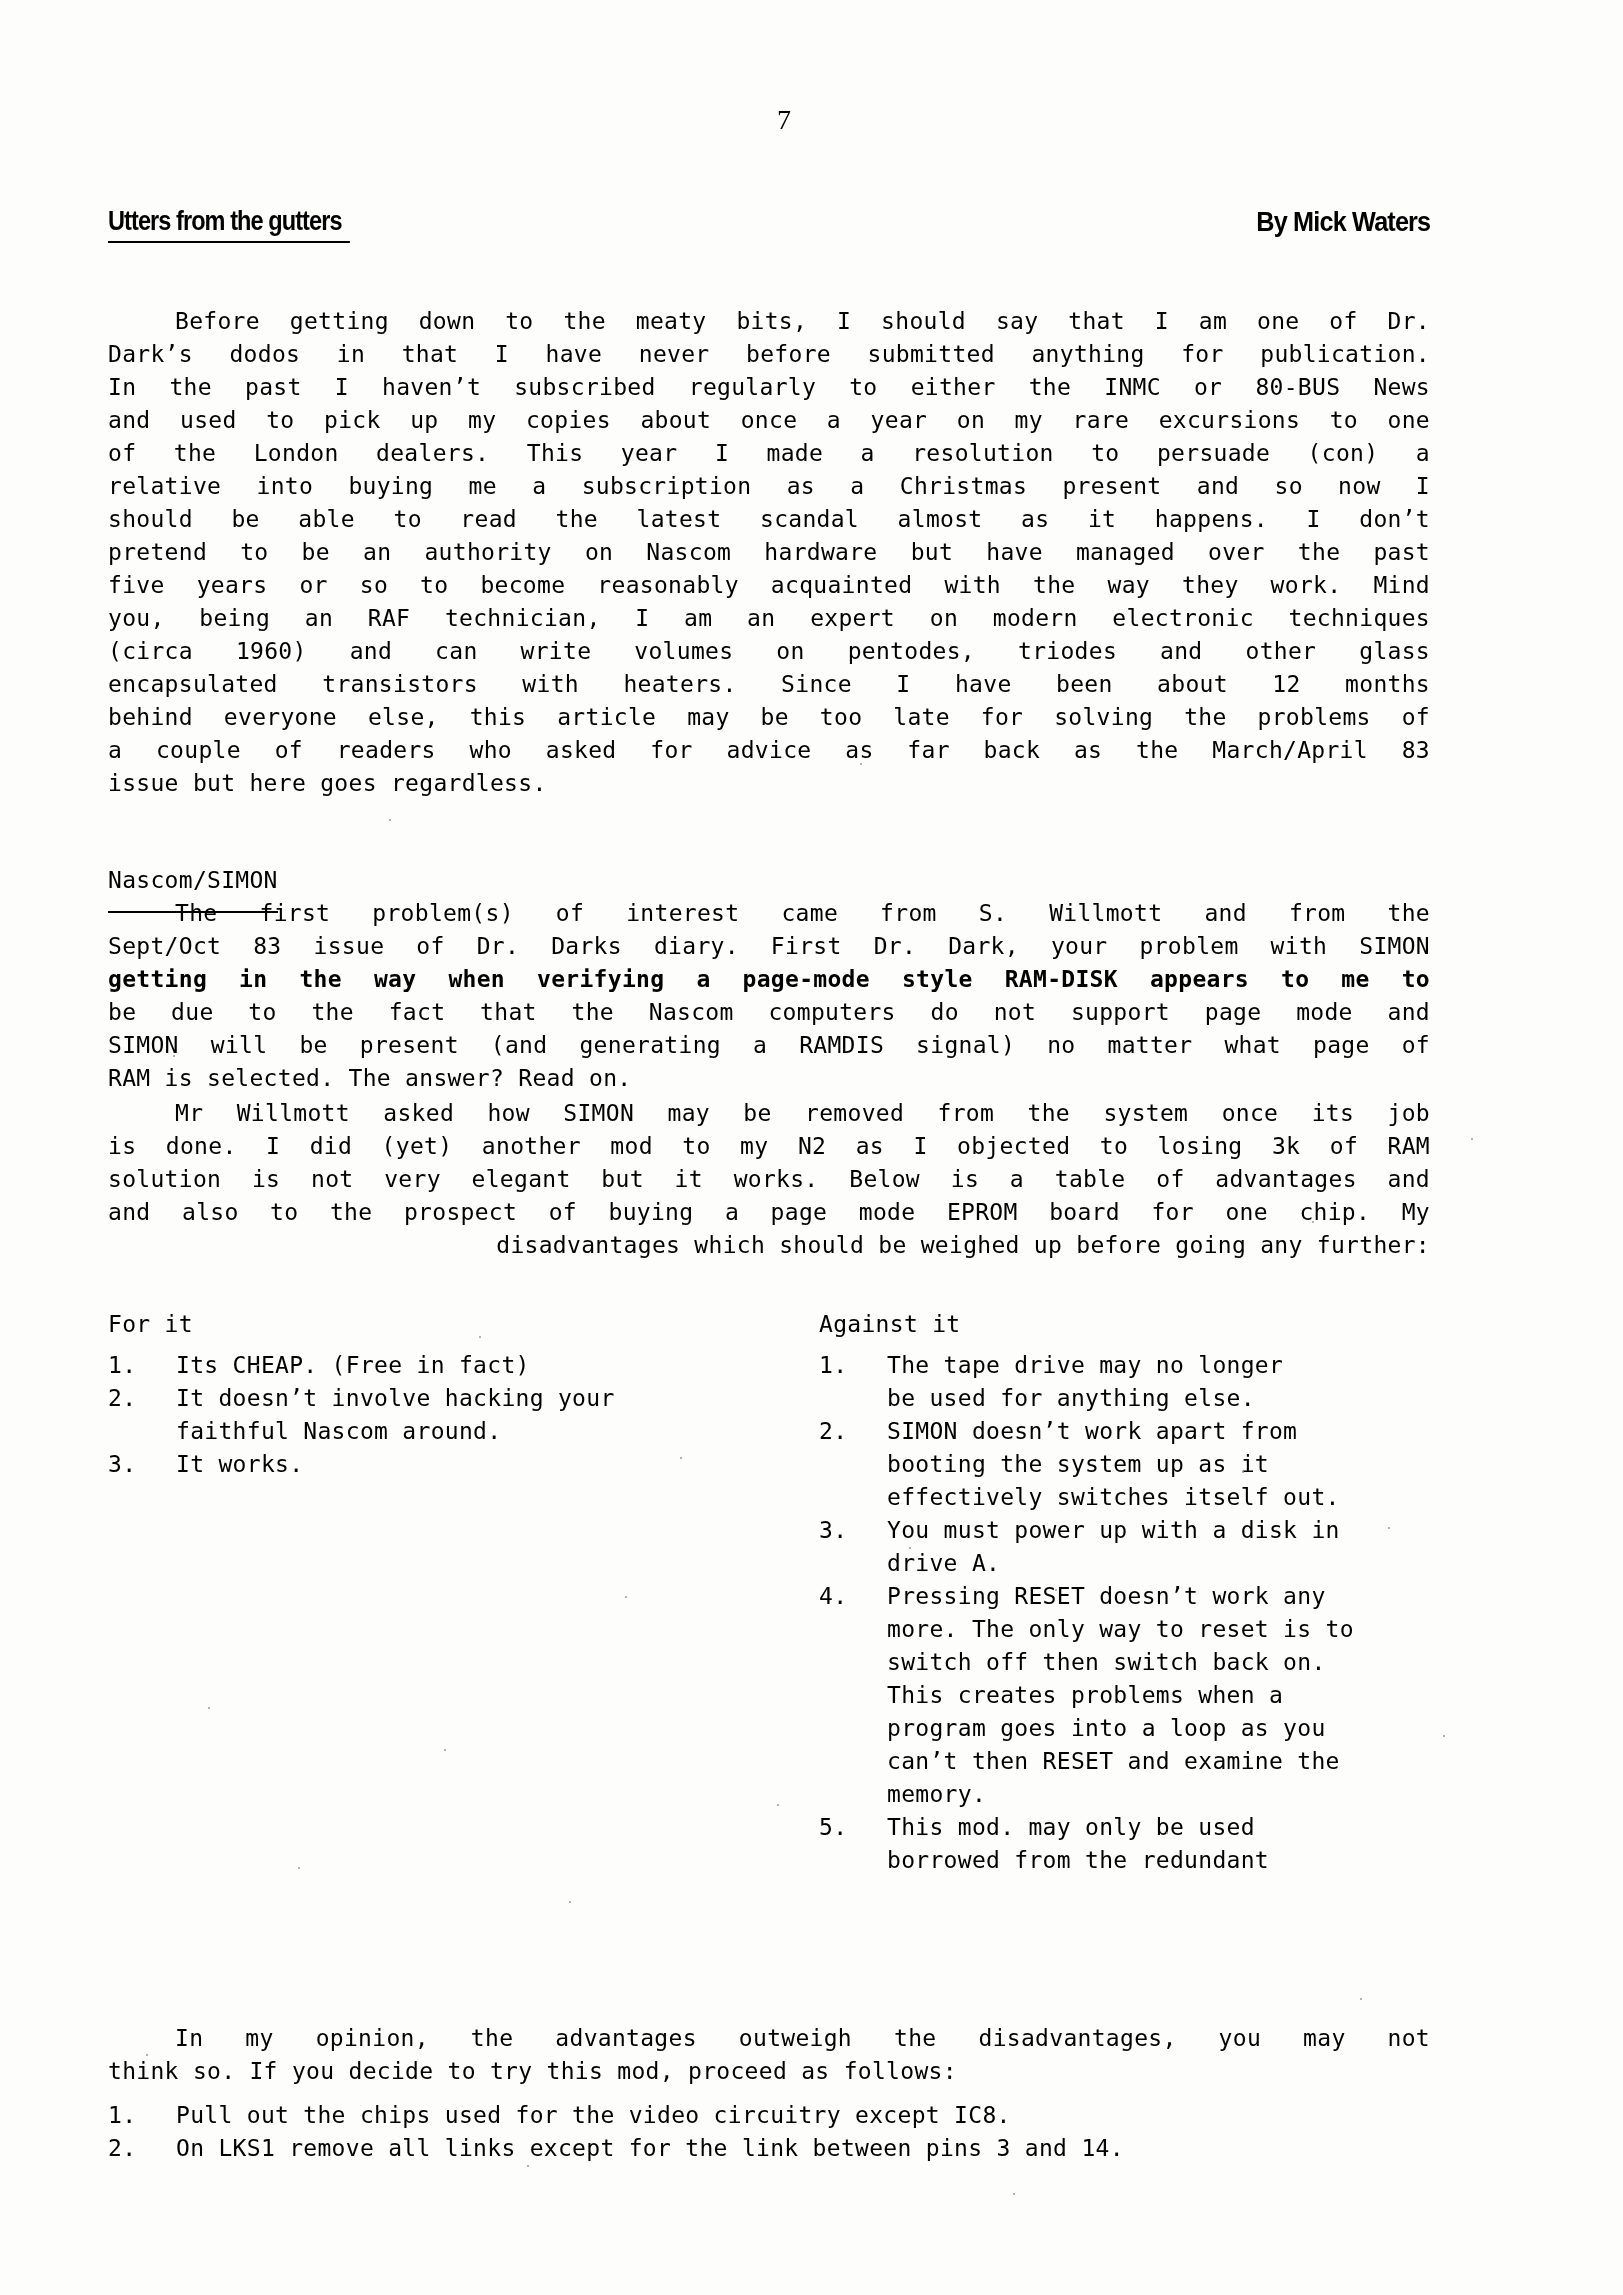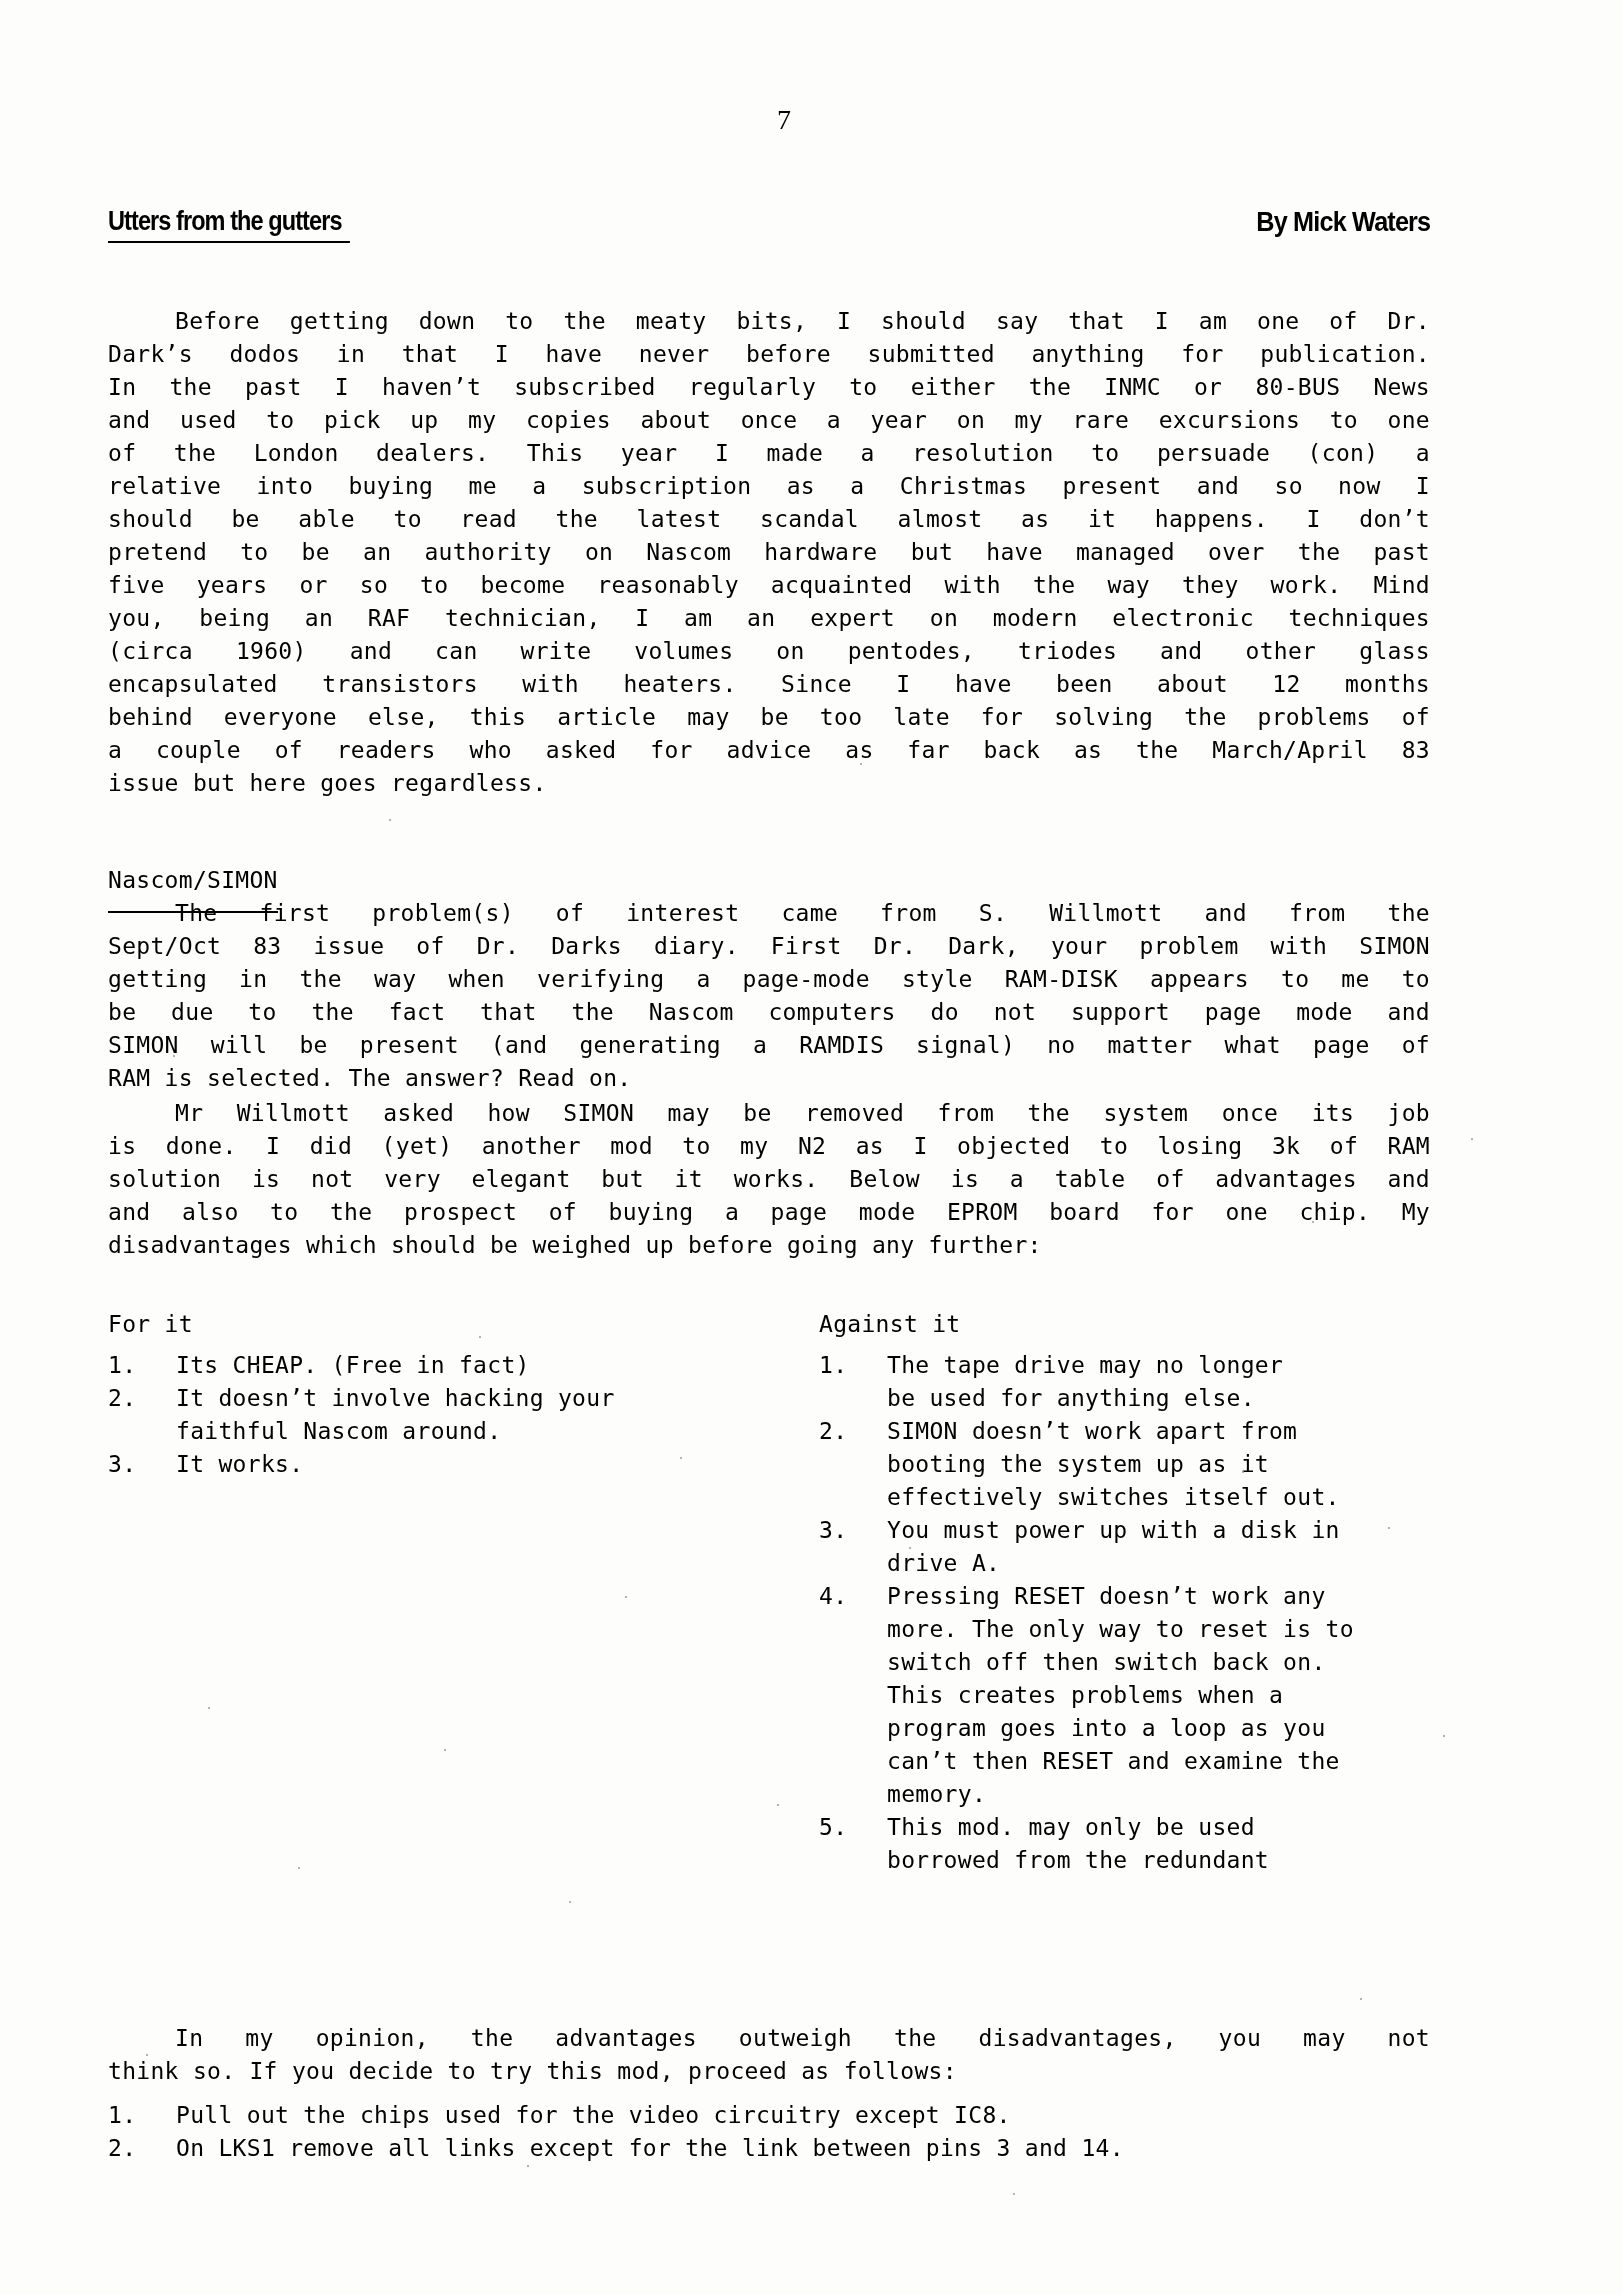--- a/index.html
+++ b/index.html
@@ -176,32 +176,32 @@
       <div style="text-align: justify; text-align-last: justify;">behind everyone else, this article may be too late for solving the problems of</div>
       <div style="text-align: justify; text-align-last: justify;">a couple of readers who asked for advice as far back as the March/April 83</div>
       <div style="text-align: left; white-space: pre;">issue but here goes regardless.</div>
     </div>
 
   <div class="section-head" id="section-heading" style="top:864px;"><span class="u">Nascom/SIMON</span></div>
 
   <div class="body-block" id="section-para1" style="top:897px;">
       <div style="text-align: justify; text-align-last: justify; text-indent: 67px;">The first problem(s) of interest came from S. Willmott and from the</div>
       <div style="text-align: justify; text-align-last: justify;">Sept/Oct 83 issue of Dr. Darks diary. First Dr. Dark, your problem with SIMON</div>
-      <div style="text-align: justify; text-align-last: justify;">getting in the way when verifying a page-mode style RAM-DISK appears to me to</div>
+      <div style="text-align: justify; text-align-last: justify; font-weight: bold;">getting in the way when verifying a page-mode style RAM-DISK appears to me to</div>
       <div style="text-align: justify; text-align-last: justify;">be due to the fact that the Nascom computers do not support page mode and</div>
       <div style="text-align: justify; text-align-last: justify;">SIMON will be present (and generating a RAMDIS signal) no matter what page of</div>
       <div style="text-align: left; white-space: pre;">RAM is selected. The answer? Read on.</div>
     </div>
 
   <div class="body-block" id="section-para2" style="top:1097px;">
       <div style="text-align: justify; text-align-last: justify; text-indent: 67px;">Mr Willmott asked how SIMON may be removed from the system once its job</div>
       <div style="text-align: justify; text-align-last: justify;">is done. I did (yet) another mod to my N2 as I objected to losing 3k of RAM</div>
       <div style="text-align: justify; text-align-last: justify;">solution is not very elegant but it works. Below is a table of advantages and</div>
       <div style="text-align: justify; text-align-last: justify;">and also to the prospect of buying a page mode EPROM board for one chip. My</div>
-      <div style="text-align: left; white-space: pre;">disadvantages which should be weighed up before going any further:</div>
+      <div style="text-align: right; white-space: pre;">disadvantages which should be weighed up before going any further:</div>
     </div>
 
   <div class="col" id="col-for">
     <div class="col-head">For it</div>
     <div id="pros-list">
         <div class="litem">
           <div class="num">1.</div>
           <div class="txt">
             <div>Its CHEAP. (Free in fact)</div>
           </div>

